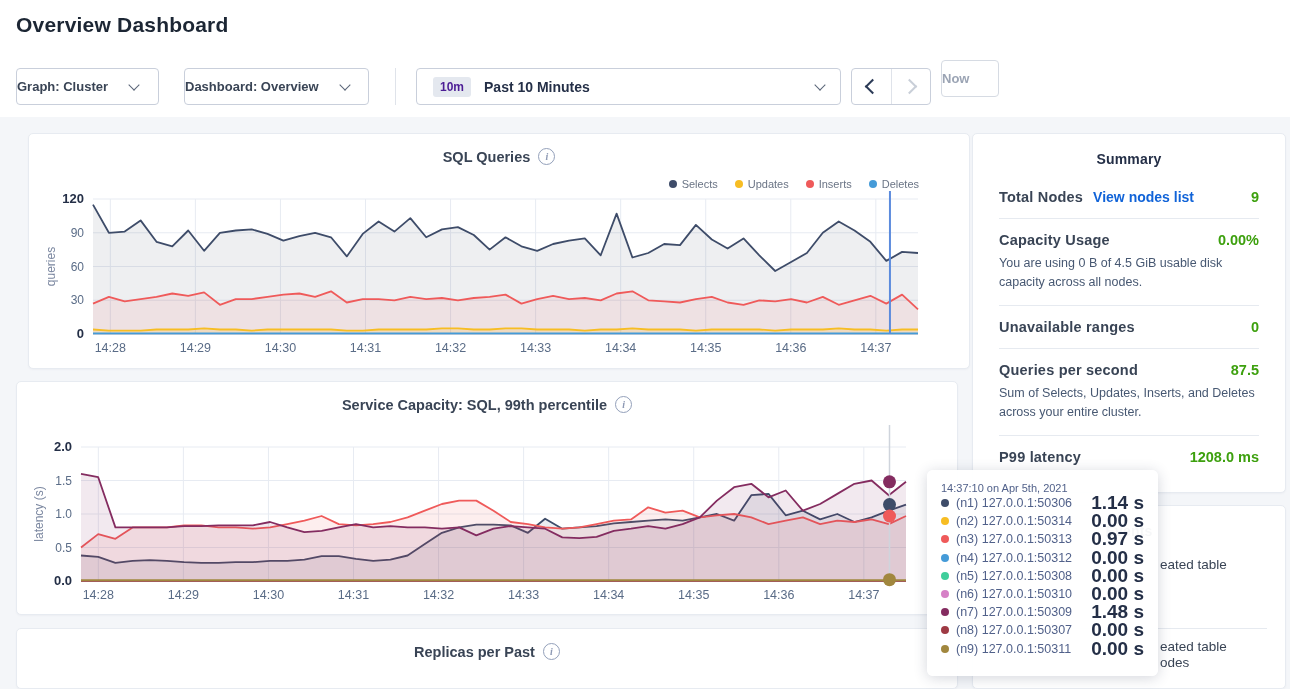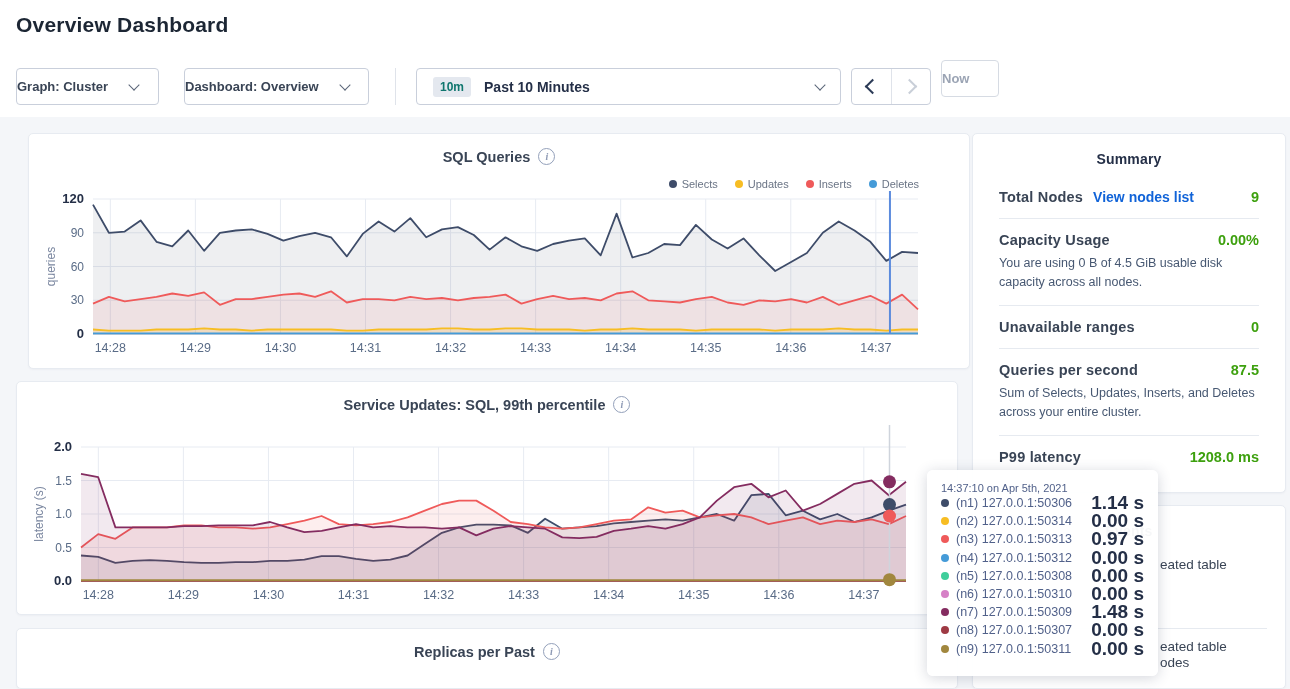--- a/index.html
+++ b/index.html
@@ -10,21 +10,21 @@
   .page-title{position:absolute;left:16px;top:13px;font-size:21px;font-weight:700;color:#1c2634;letter-spacing:.2px;}
 
   .btn{position:absolute;height:37px;background:#fff;border:1px solid #c9cfdb;border-radius:4px;
        display:flex;align-items:center;justify-content:flex-start;gap:22px;font-size:13px;font-weight:700;
        color:#394455;cursor:pointer;box-sizing:border-box;}
   .chev-down{width:7px;height:7px;border-right:1.5px solid #5a6578;border-bottom:1.5px solid #5a6578;
        transform:rotate(45deg);margin-top:-4px;}
   .ctrl-divider{position:absolute;left:395px;top:68px;width:1px;height:37px;background:#dfe3ea;}
 
   .timesel{left:416px;top:68px;width:425px;justify-content:flex-start;padding:0 16px;gap:13px;}
-  .time-badge{background:#e4e8ef;color:#0f766e;font-size:12px;font-weight:700;padding:3px 7px;border-radius:3px;}
+  .time-badge{background:#e4e8ef;color:#4c1d95;font-size:12px;font-weight:700;padding:3px 7px;border-radius:3px;}
   .time-label{font-size:14px;font-weight:700;color:#242f47;}
   .timesel .chev-down{margin-left:auto;}
 
   .nav-group{position:absolute;left:851px;top:68px;height:37px;width:80px;display:flex;
        border:1px solid #c9cfdb;border-radius:4px;background:#fff;box-sizing:border-box;}
   .nav-cell{flex:1;display:flex;align-items:center;justify-content:center;cursor:pointer;}
   .nav-cell + .nav-cell{border-left:1px solid #dfe3ea;}
   .arrow-left{width:9px;height:9px;border-left:2px solid #2c3b57;border-bottom:2px solid #2c3b57;transform:rotate(45deg);margin-left:3px;}
   .arrow-right{width:9px;height:9px;border-right:2px solid #c9cfd8;border-top:2px solid #c9cfd8;transform:rotate(45deg);margin-right:3px;}
   .now-btn{left:941px;width:58px;color:#9ba4b4;border-color:#d6dbe3;}
@@ -166,21 +166,21 @@
         <text x="591.6700000000001" y="218" text-anchor="middle" fill="#5a6c87" font-size="12.5">14:34</text>
         <text x="676.7275000000001" y="218" text-anchor="middle" fill="#5a6c87" font-size="12.5">14:35</text>
         <text x="761.785" y="218" text-anchor="middle" fill="#5a6c87" font-size="12.5">14:36</text>
         <text x="846.8425" y="218" text-anchor="middle" fill="#5a6c87" font-size="12.5">14:37</text>
         <text x="22" y="136.5" text-anchor="middle" fill="#7b87a0" font-size="12" transform="rotate(-90 22 132.5)">queries</text>
       </svg>
   </div>
 
   <div class="card" id="card-latency">
     <div class="chart-title-row">
-      <span>Service Updates: SQL, 99th percentile</span>
+      <span>Service Capacity: SQL, 99th percentile</span>
       <span class="info-icon">i</span>
     </div>
     <svg class="chart-svg" id="latency-svg" width="942" height="234">
         <line x1="81.325" y1="65" x2="81.325" y2="199" stroke="#e7ebf2" stroke-width="1"></line>
         <line x1="166.3825" y1="65" x2="166.3825" y2="199" stroke="#e7ebf2" stroke-width="1"></line>
         <line x1="251.44" y1="65" x2="251.44" y2="199" stroke="#e7ebf2" stroke-width="1"></line>
         <line x1="336.49750000000006" y1="65" x2="336.49750000000006" y2="199" stroke="#e7ebf2" stroke-width="1"></line>
         <line x1="421.555" y1="65" x2="421.555" y2="199" stroke="#e7ebf2" stroke-width="1"></line>
         <line x1="506.61249999999995" y1="65" x2="506.61249999999995" y2="199" stroke="#e7ebf2" stroke-width="1"></line>
         <line x1="591.6700000000001" y1="65" x2="591.6700000000001" y2="199" stroke="#e7ebf2" stroke-width="1"></line>

